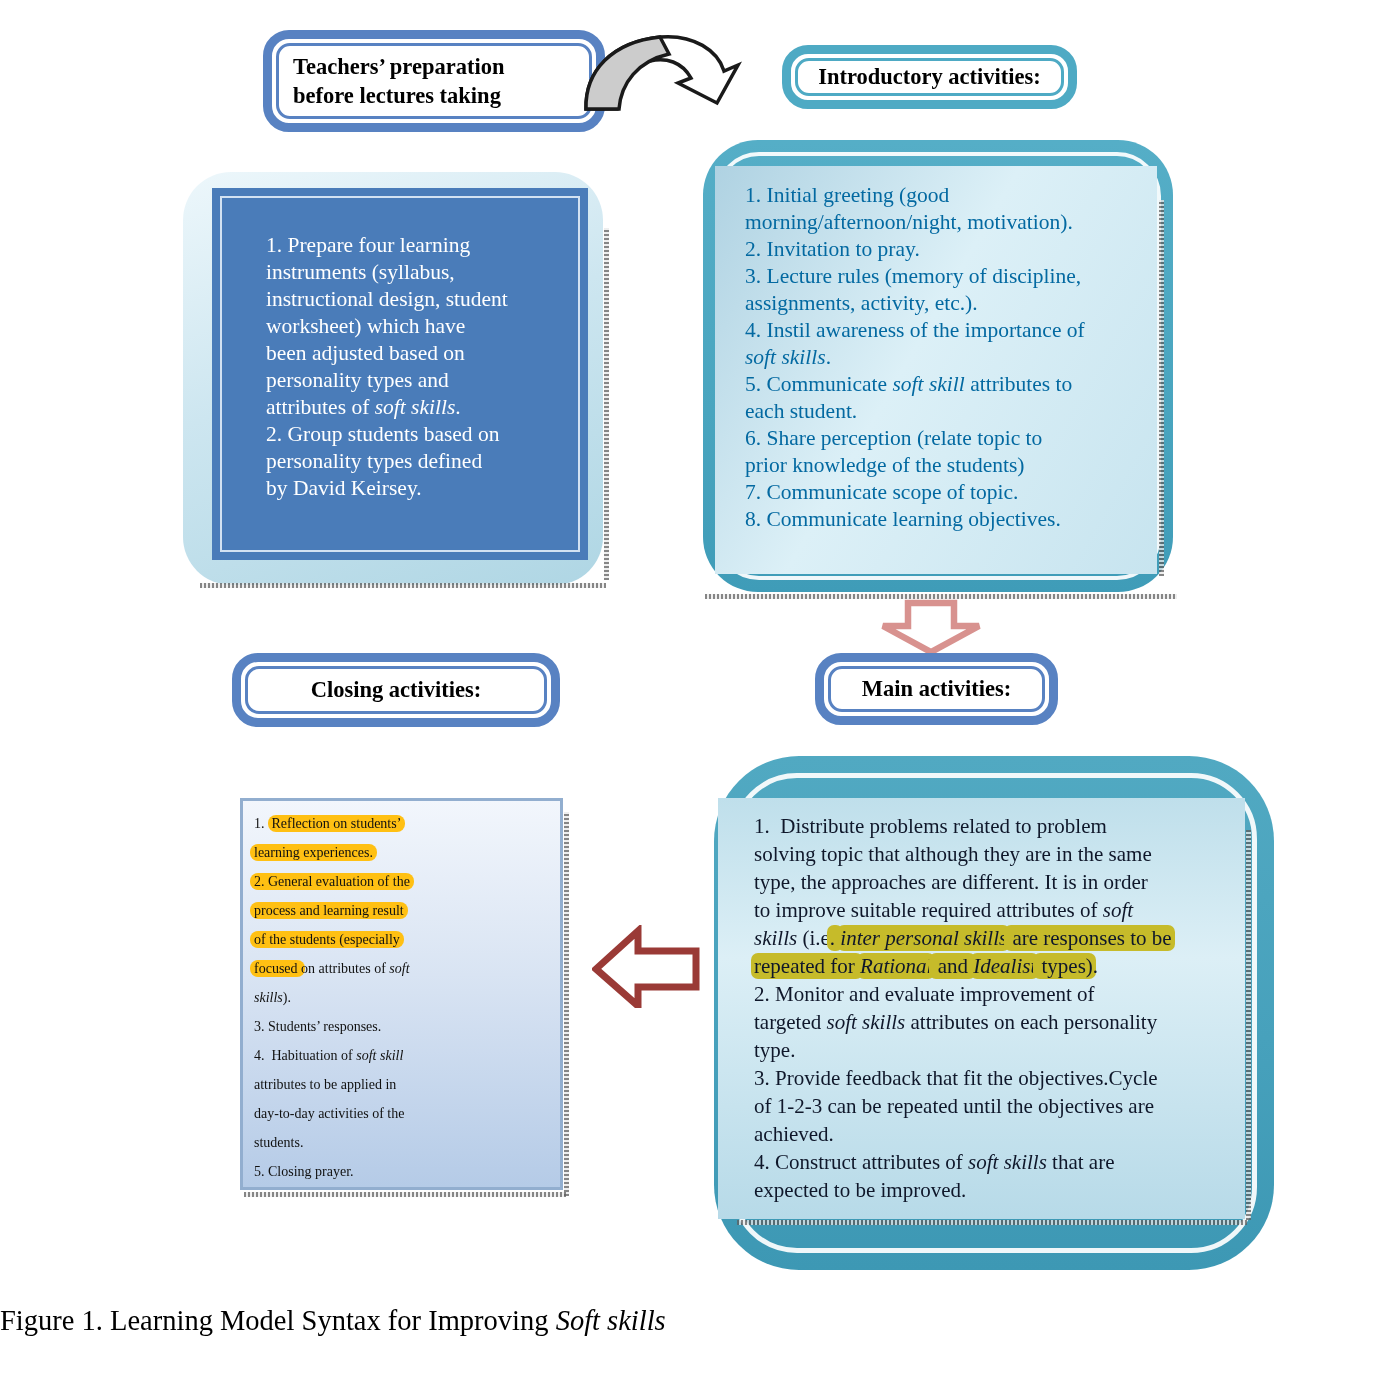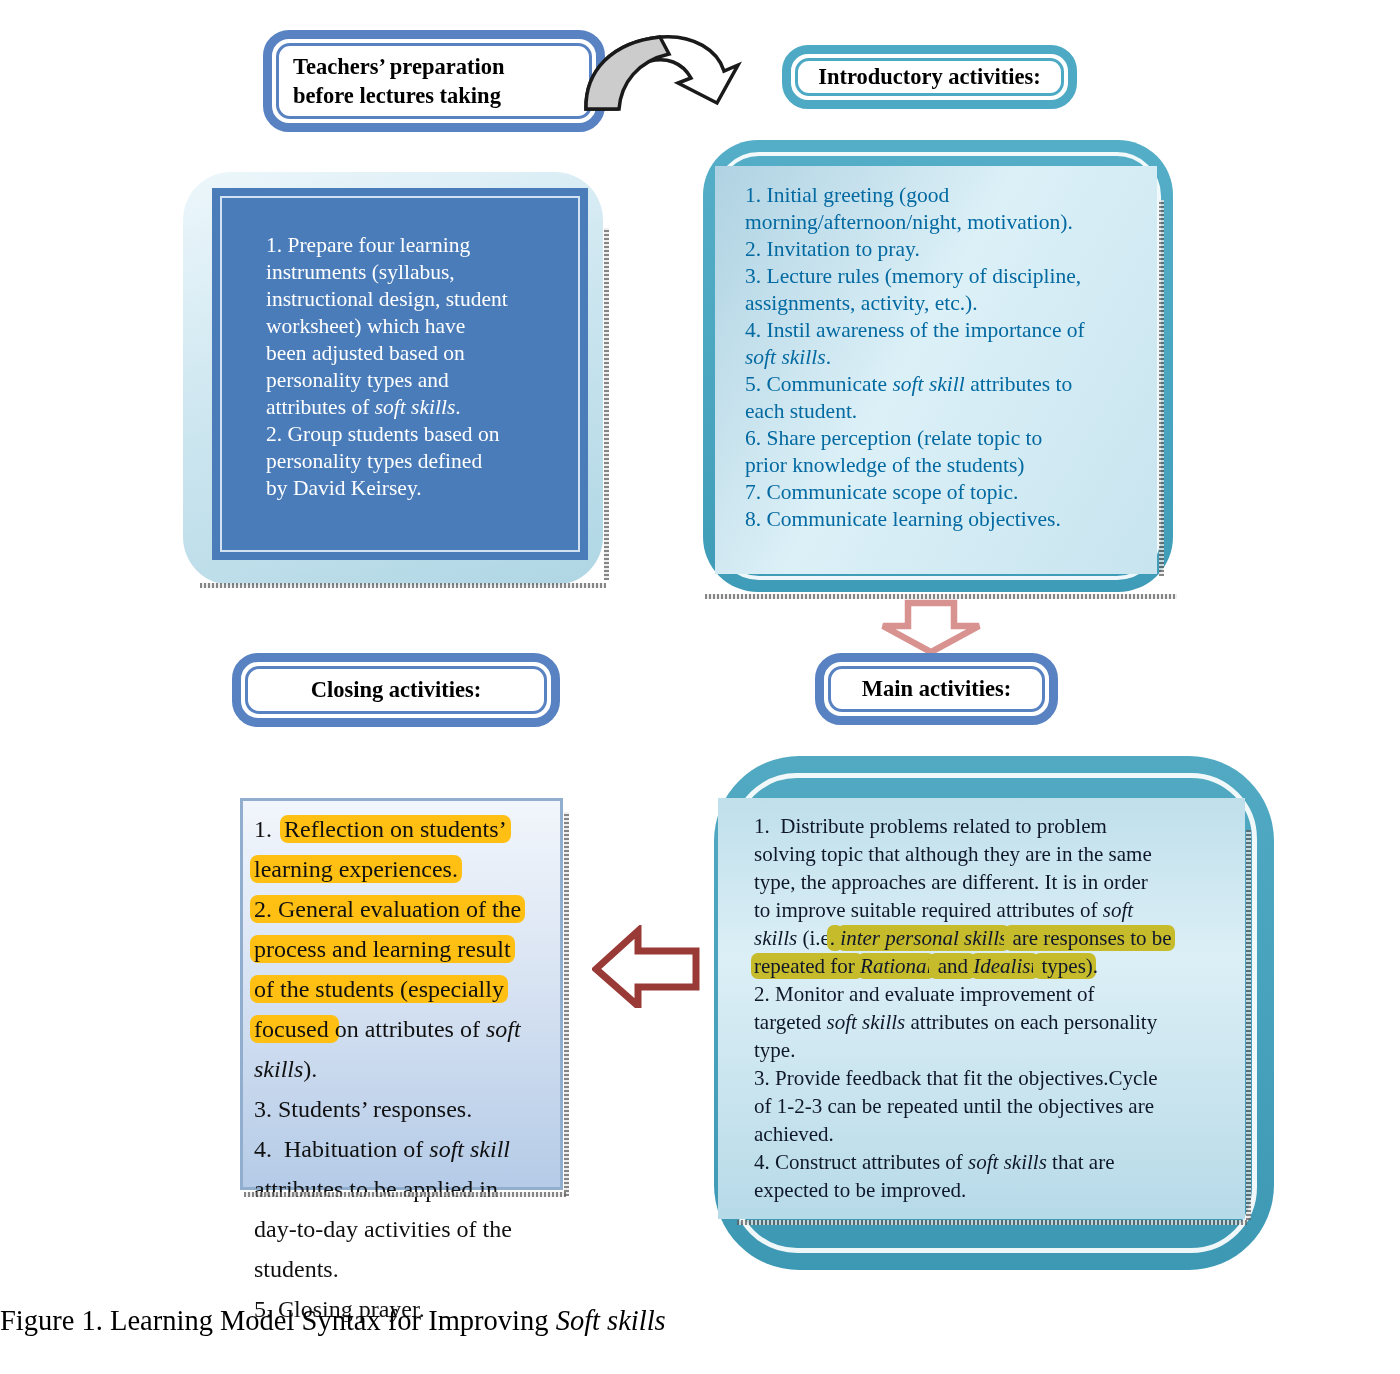--- a/index.html
+++ b/index.html
@@ -44,21 +44,21 @@
   #panelD{left:718px;top:798px;width:527px;height:421px;
       background:linear-gradient(180deg,#BFDFEB 0%,#DCEFF6 38%,#B7DAE8 100%);}
   #boxC{left:240px;top:798px;width:323px;height:392px;border:3px solid #92AECF;
       background:linear-gradient(180deg,#F2F6FC 0%,#D9E4F3 45%,#B5CBE7 100%);}
 
   
   .steps{position:absolute;white-space:pre-wrap;}
   #textA{left:258px;top:232px;width:312px;color:#ffffff;font-size:21.5px;line-height:27px;margin-left:8px;}
   #textB{left:745px;top:182px;width:402px;color:#0369a1;font-size:21.5px;line-height:27px;}
   #textD{left:742px;top:812px;width:497px;color:#0f172a;font-size:21px;line-height:28px;margin-left:12px;}
-  #textC{left:254px;top:809px;width:300px;color:#101010;font-size:24px;line-height:40px;}
+  #textC{left:254px;top:809px;width:300px;color:#101010;font-size:14px;line-height:29px;}
   .it{font-style:italic;}
   .hl-main{background:#C6BB2A;padding:1px 3px;margin:-1px -3px;border-radius:7px;
            -webkit-box-decoration-break:clone;box-decoration-break:clone;}
   .hl-closing{background:#FFC013;padding:1px 4px;margin:-1px -4px;border-radius:8px;
            -webkit-box-decoration-break:clone;box-decoration-break:clone;}
 
   
   .dots-h{position:absolute;height:5px;opacity:.75;
       background:repeating-linear-gradient(90deg,#5d5d5d 0 2px,#e9e9e9 2px 4px);}
   .dots-v{position:absolute;width:5px;opacity:.75;

